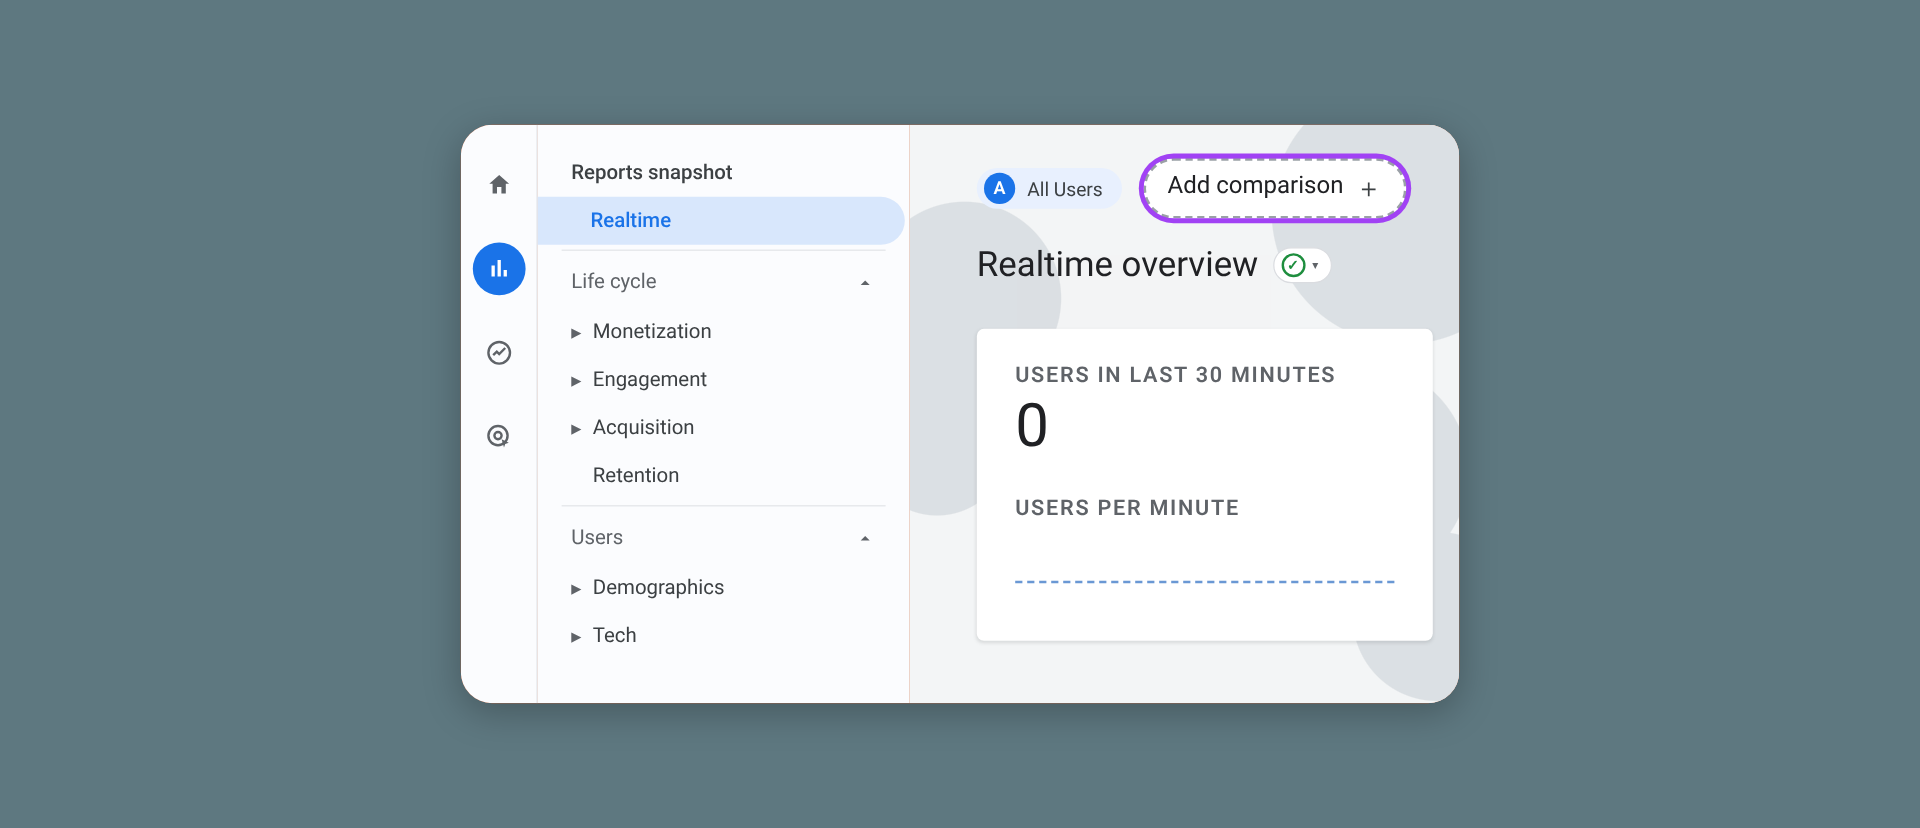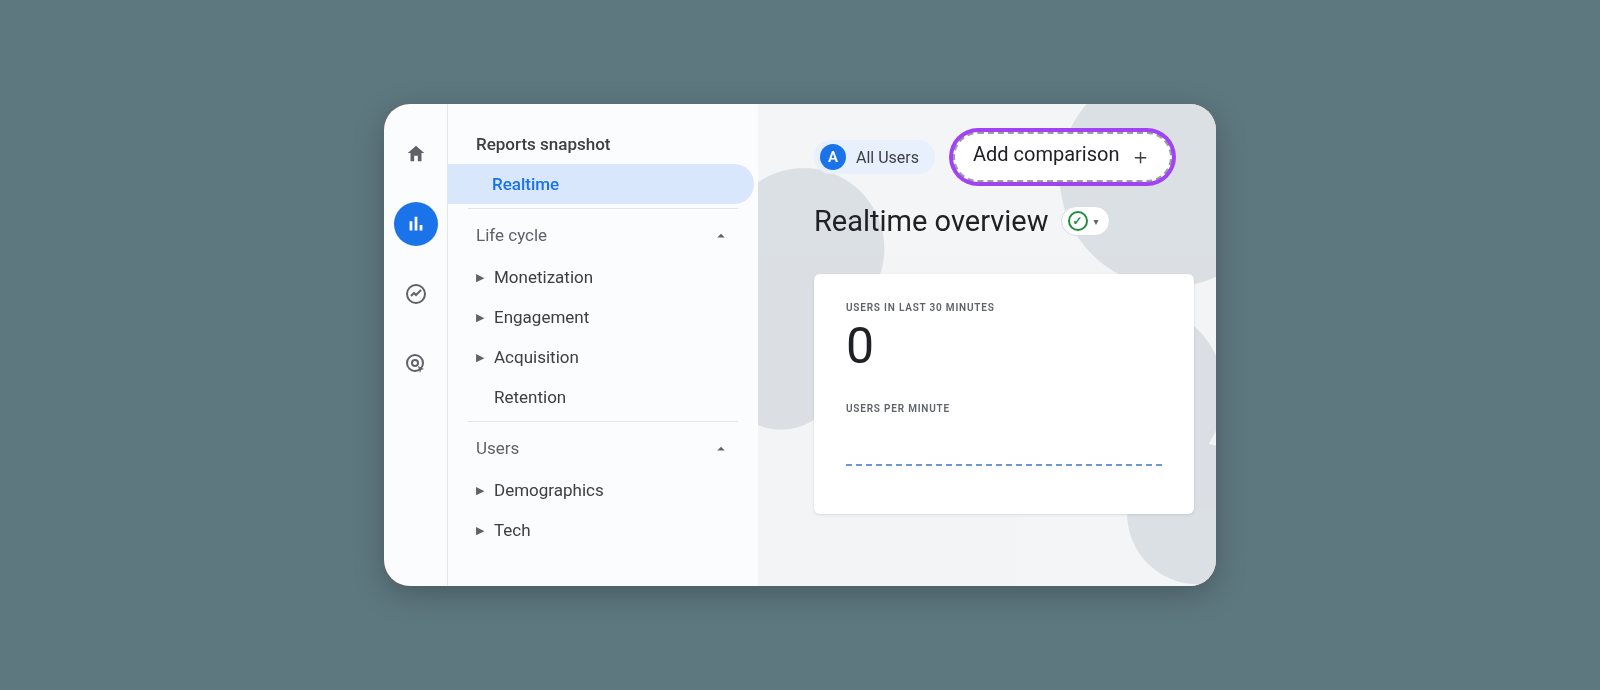--- a/index.html
+++ b/index.html
@@ -203,21 +203,21 @@
   .card {
     position: relative;
     background: #fff;
     border-radius: 6px;
     margin-top: 36px;
     padding: 28px 32px;
     box-shadow: 0 1px 3px rgba(60,64,67,0.15);
     width: 380px;
   }
   .card-label {
-    font-size: 10px;
+    font-size: 18px;
     letter-spacing: 0.08em;
     color: #5f6368;
     font-weight: 600;
     margin-bottom: 4px;
   }
   .big-num {
     font-size: 50px;
     color: #202124;
     font-weight: 400;
     margin-bottom: 28px;

